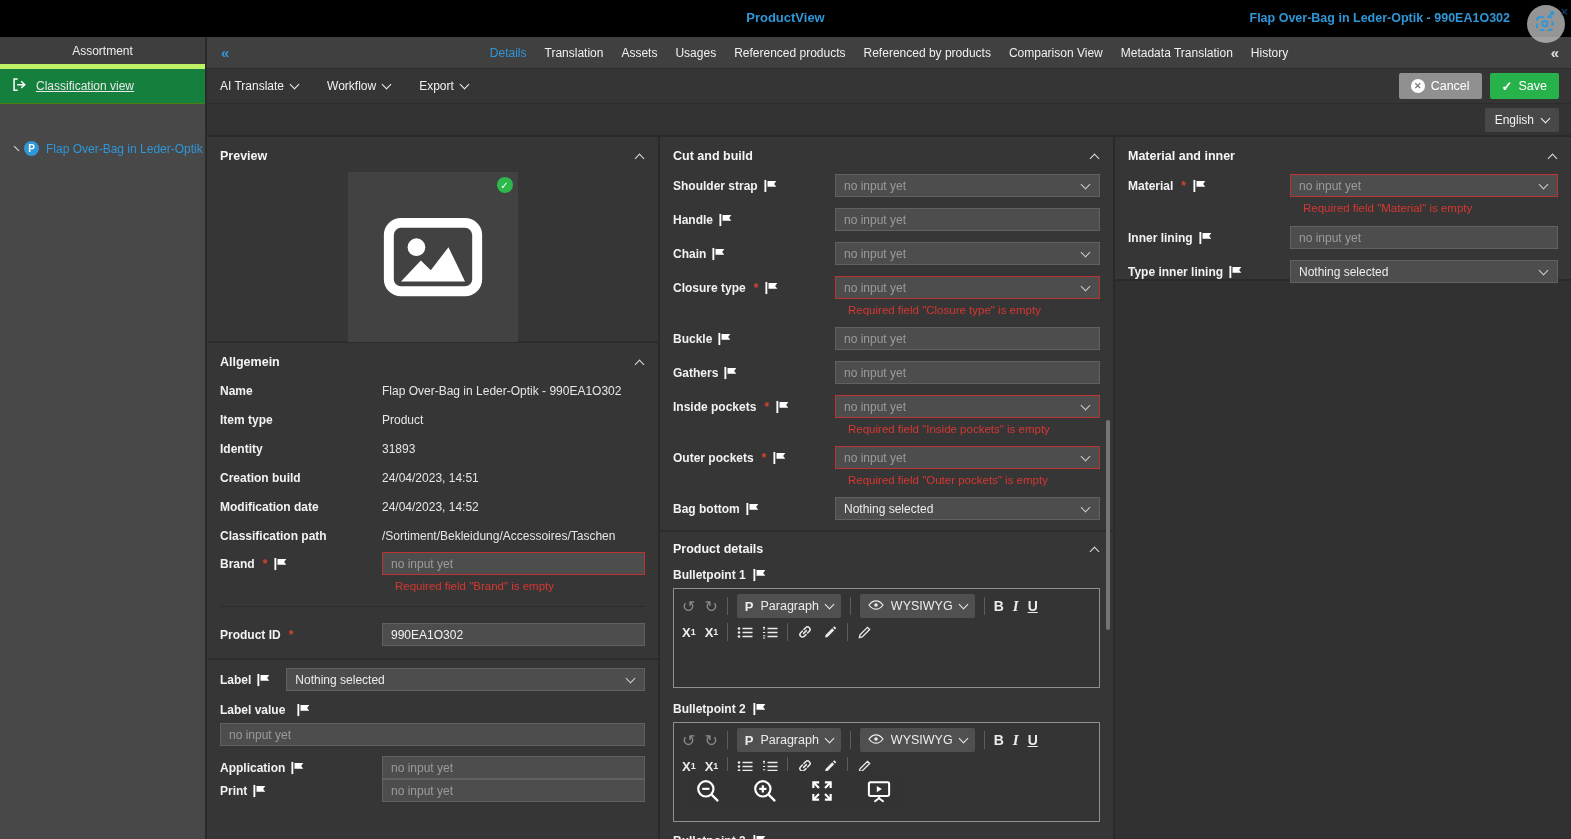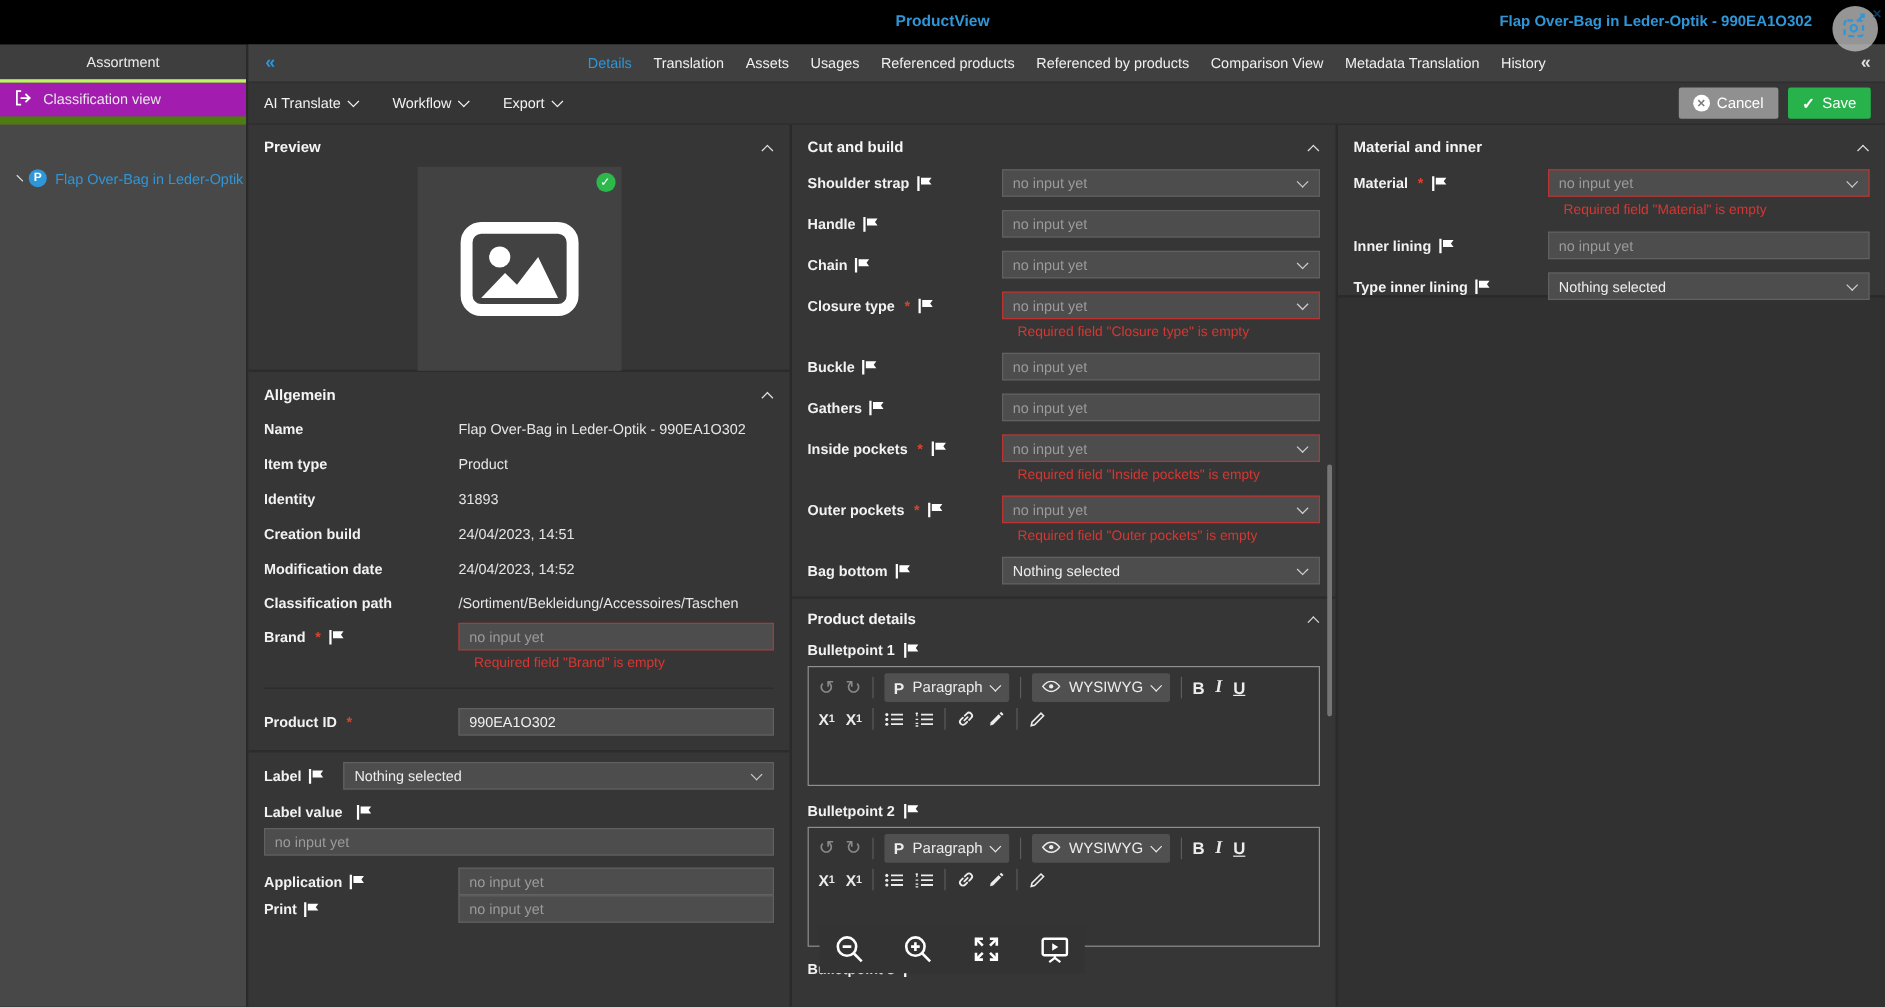--- a/index.html
+++ b/index.html
@@ -12,22 +12,22 @@
   .topbar .product { position:absolute; right:61px; top:11px; color:#2f96d8; font-weight:bold; font-size:12.5px; }
   .capture-wrap { position:absolute; right:4px; top:5px; width:40px; height:40px; z-index:50; }
   .capture-circle { width:38px; height:38px; border-radius:50%; background:rgba(186,186,186,.8); display:flex; align-items:center; justify-content:center; }
   .capture-x { position:absolute; right:-1px; top:-1px; color:#103a5a; font-size:13px; font-weight:bold; }
 
   
   .frame { display:flex; height:802px; }
 
   
   .sidebar { width:207px; flex:0 0 207px; display:flex; flex-direction:column; border-right:2px solid #2a2a2a; }
-  .sb-head { height:32px; background:#3e3e3e; display:flex; align-items:center; justify-content:center; font-size:12px; color:#ededed; border-bottom:3px solid #bef264; }
-  .sb-class { height:35px; background:#a21caf; display:flex; align-items:center; gap:8px; padding:0 11px; border-bottom:7px solid #4d7c0f; cursor:pointer; }
+  .sb-head { height:32px; background:#3e3e3e; display:flex; align-items:center; justify-content:center; font-size:12px; color:#ededed; border-bottom:5px solid #bef264; }
+  .sb-class { height:35px; background:#15803d; display:flex; align-items:center; gap:8px; padding:0 11px; border-bottom:1px solid #4d7c0f; cursor:pointer;text-decoration:underline; }
   .sb-tree { flex:1; background:#484848; padding-top:33px; }
   .tree-item { display:flex; align-items:center; gap:7px; padding:4px 0 4px 14px; white-space:nowrap; overflow:hidden; cursor:pointer; }
   .tree-item .cv { color:#dcdcdc; }
   .p-badge { width:15px; height:15px; border-radius:50%; background:#2f96d8; color:#fff; font-size:10px; font-weight:bold; display:inline-flex; align-items:center; justify-content:center; flex:0 0 15px; }
   .tree-item .t { color:#2f96d8; font-size:12px; }
 
   
   .main { flex:1; display:flex; flex-direction:column; min-width:0; }
   .tabbar { height:32px; background:#404040; display:flex; align-items:center; border-bottom:1px solid #2c2c2c; position:relative; }
   .collapse-l { color:#2f96d8; font-size:15px; font-weight:bold; padding:0 14px; cursor:pointer; }
@@ -191,20 +191,26 @@
       <button class="btn cancel">
         <span class="circle-x">✕</span>
         <span>Cancel</span>
       </button>
       <button class="btn save">
         <span class="check">✓</span>
         <span>Save</span>
       </button>
     </div>
 
+    <div class="langrow">
+      <span class="langbtn">
+        <span>English</span>
+          <i class="cv down"></i>
+      </span>
+    </div>
 
     <div class="content">
 
       <div class="col col1">
         <div class="sec-head">
           <span class="t">Preview</span>
           <i class="cv up"></i>
         </div>
         <div class="preview-body">
           <div class="img-box">

